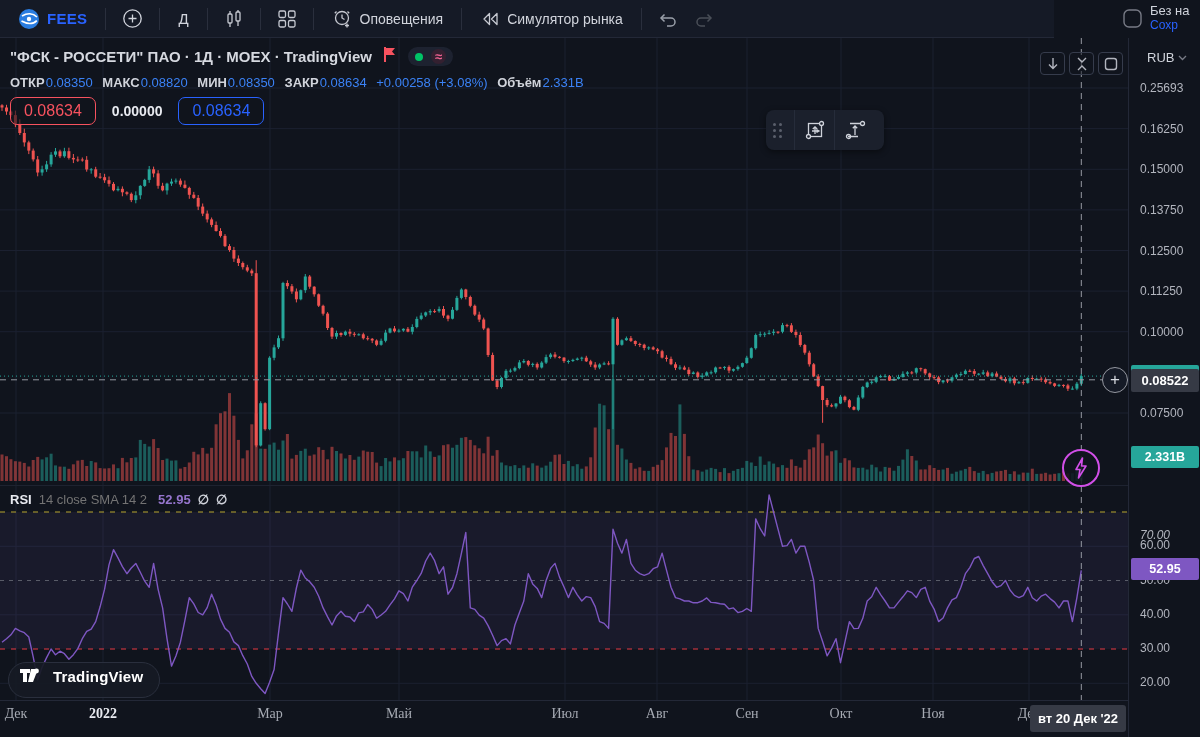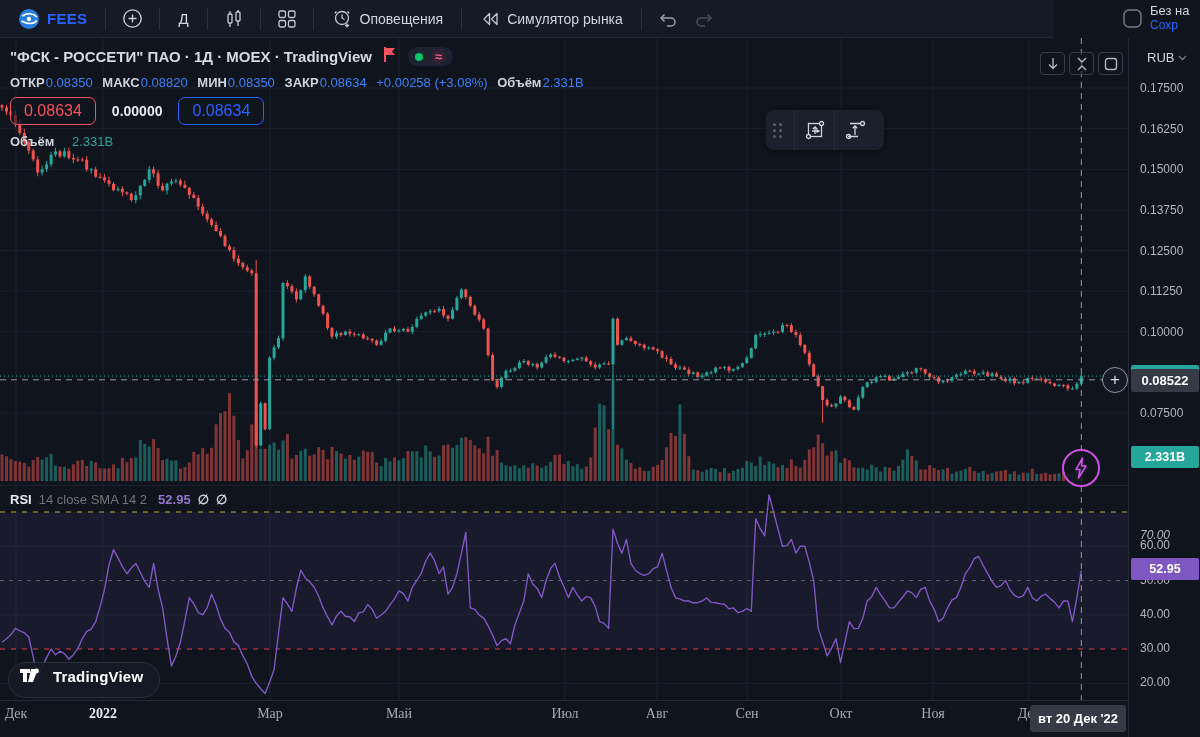--- a/index.html
+++ b/index.html
@@ -991,24 +991,20 @@
           <span class="lbl">МИН</span><span class="v">0.08350</span>
           <span class="lbl">ЗАКР</span><span class="v">0.08634</span>
           <span class="v">+0.00258 (+3.08%)</span>
           <span class="lbl">Объём</span><span class="v">2.331B</span>
         </div>
         <div class="trade-row">
           <div class="trade-box sell-box">0.08634</div>
           <div class="spread">0.00000</div>
           <div class="trade-box buy-box">0.08634</div>
         </div>
-        <div class="vol-row">
-          <span>Объём</span>
-          <span class="v">2.331B</span>
-        </div>
       </div>
 
       <div class="float-bar">
         <span class="drag-dots">
             <i></i>
             <i></i>
             <i></i>
             <i></i>
             <i></i>
             <i></i>
@@ -1119,21 +1115,21 @@
     </div>
 
     <div class="price-axis">
       <div class="rub-row">
         <span>RUB</span>
         <svg width="9" height="6" viewBox="0 0 9 6">
             <path d="M1 1l3.5 3.5L8 1" stroke="#787b86" stroke-width="1.3" fill="none"></path>
           </svg>
       </div>
       <div id="price-tick-labels">
-          <div class="ax-label" style="top: 43px;">0.17500</div>
+          <div class="ax-label" style="top: 43px;">0.25693</div>
           <div class="ax-label" style="top: 83.625px;">0.16250</div>
           <div class="ax-label" style="top: 124.25px;">0.15000</div>
           <div class="ax-label" style="top: 164.875px;">0.13750</div>
           <div class="ax-label" style="top: 205.5px;">0.12500</div>
           <div class="ax-label" style="top: 246.125px;">0.11250</div>
           <div class="ax-label" style="top: 286.75px;">0.10000</div>
           <div class="ax-label" style="top: 368px;">0.07500</div>
         </div>
       <div class="badge badge-last" id="last-price-badge" style="top: 327.145px;">0.08634</div>
       <div class="badge badge-cross" id="cross-price-badge" style="top: 330.785px;">0.08522</div>

